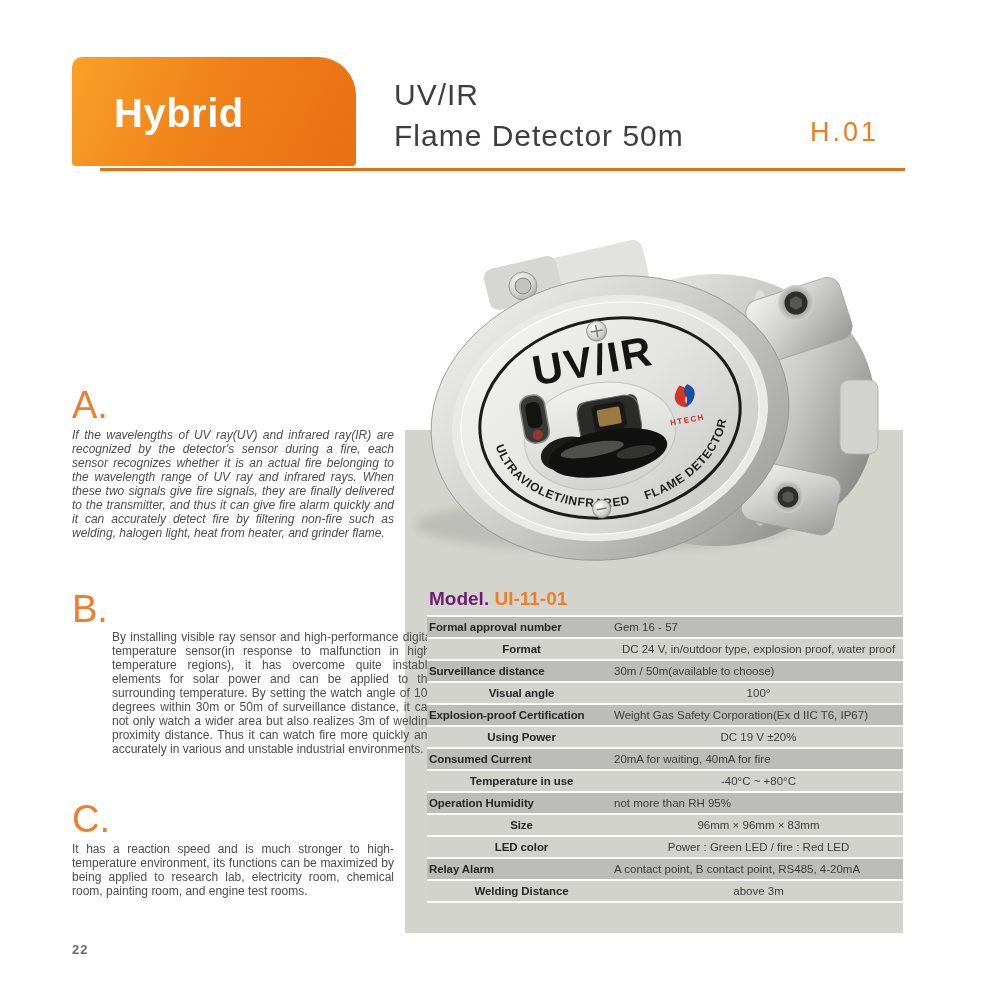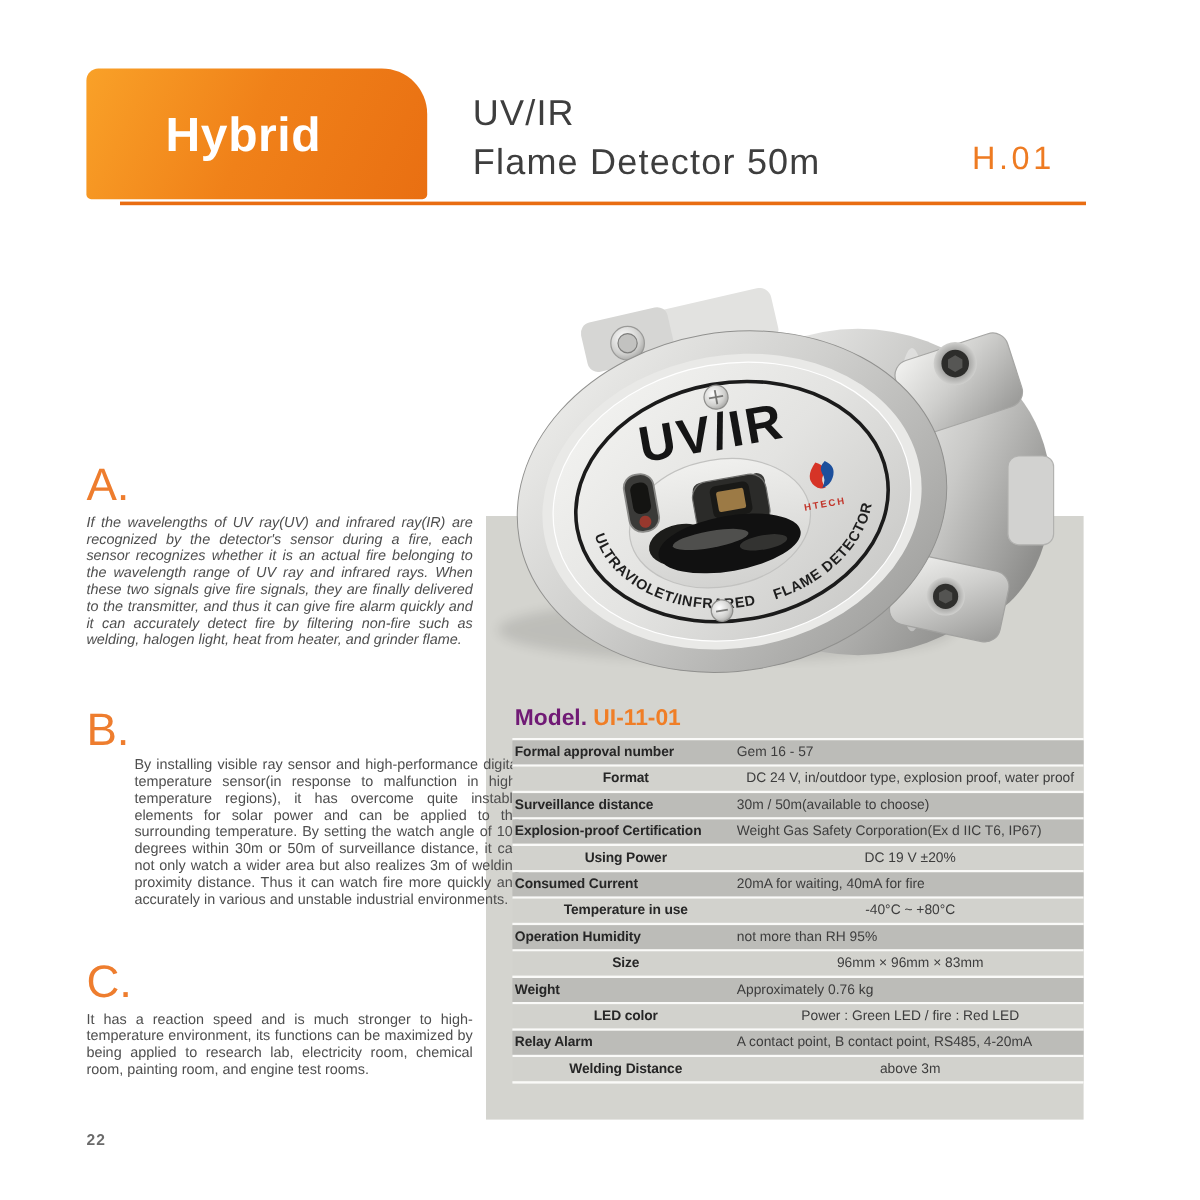--- a/index.html
+++ b/index.html
@@ -5,21 +5,21 @@
   html,body{margin:0;padding:0;background:#fff;}
   .page{position:relative;width:1000px;height:1000px;background:#ffffff;
         font-family:"Liberation Sans",sans-serif;overflow:hidden;}
   .abs{position:absolute;}
 
   
   .brand-box{left:72px;top:57px;width:284px;height:109px;
              border-radius:10px 38px 4px 4px;
              background:linear-gradient(115deg,#f9a128 0%,#f08119 48%,#e96f12 100%);
              display:flex;align-items:center;}
-  .brand-text{padding-left:42px;padding-top:4px;color:#ffffff;font-size:40px;font-weight:bold;letter-spacing:0.5px;margin-left:24px;}
+  .brand-text{padding-left:42px;padding-top:4px;color:#ffffff;font-size:40px;font-weight:bold;letter-spacing:0.5px;}
   .title-line1{left:394px;top:78px;font-size:30px;color:#3e3e3e;letter-spacing:1px;}
   .title-line2{left:394px;top:119px;font-size:30px;color:#3e3e3e;letter-spacing:1px;}
   .model-code{left:810px;top:117px;font-size:27px;color:#ee7b22;letter-spacing:3px;}
   .header-rule{left:100px;top:168px;width:805px;height:3px;background:#e96d12;}
 
   
   .sec-letter{font-size:38px;line-height:1;color:#ee7d2e;}
   .sec-body{width:322px;font-size:12px;line-height:14px;color:#4e4e4e;text-align:justify;}
   .secA-letter{left:72px;top:386px;}
   .secA-body{left:72px;top:428px;font-style:italic;}
@@ -199,20 +199,24 @@
       <span class="spec-value">Gem 16 - 57</span>
     </div>
     <div class="spec-row light">
       <span class="spec-label">Format</span>
       <span class="spec-value">DC 24 V, in/outdoor type, explosion proof, water proof</span>
     </div>
     <div class="spec-row dark">
       <span class="spec-label">Surveillance distance</span>
       <span class="spec-value">30m / 50m(available to choose)</span>
     </div>
+    <div class="spec-row light">
+      <span class="spec-label">Visual angle</span>
+      <span class="spec-value">100°</span>
+    </div>
     <div class="spec-row dark">
       <span class="spec-label">Explosion-proof Certification</span>
       <span class="spec-value">Weight Gas Safety Corporation(Ex d IIC T6, IP67)</span>
     </div>
     <div class="spec-row light">
       <span class="spec-label">Using Power</span>
       <span class="spec-value">DC 19 V ±20%</span>
     </div>
     <div class="spec-row dark">
       <span class="spec-label">Consumed Current</span>
@@ -223,24 +227,20 @@
       <span class="spec-value">-40°C ~ +80°C</span>
     </div>
     <div class="spec-row dark">
       <span class="spec-label">Operation Humidity</span>
       <span class="spec-value">not more than RH 95%</span>
     </div>
     <div class="spec-row light">
       <span class="spec-label">Size</span>
       <span class="spec-value">96mm × 96mm × 83mm</span>
     </div>
-    <div class="spec-row dark">
-      <span class="spec-label">Weight</span>
-      <span class="spec-value">Approximately 0.76 kg</span>
-    </div>
     <div class="spec-row light">
       <span class="spec-label">LED color</span>
       <span class="spec-value">Power : Green LED / fire : Red LED</span>
     </div>
     <div class="spec-row dark">
       <span class="spec-label">Relay Alarm</span>
       <span class="spec-value">A contact point, B contact point, RS485, 4-20mA</span>
     </div>
     <div class="spec-row light">
       <span class="spec-label">Welding Distance</span>

